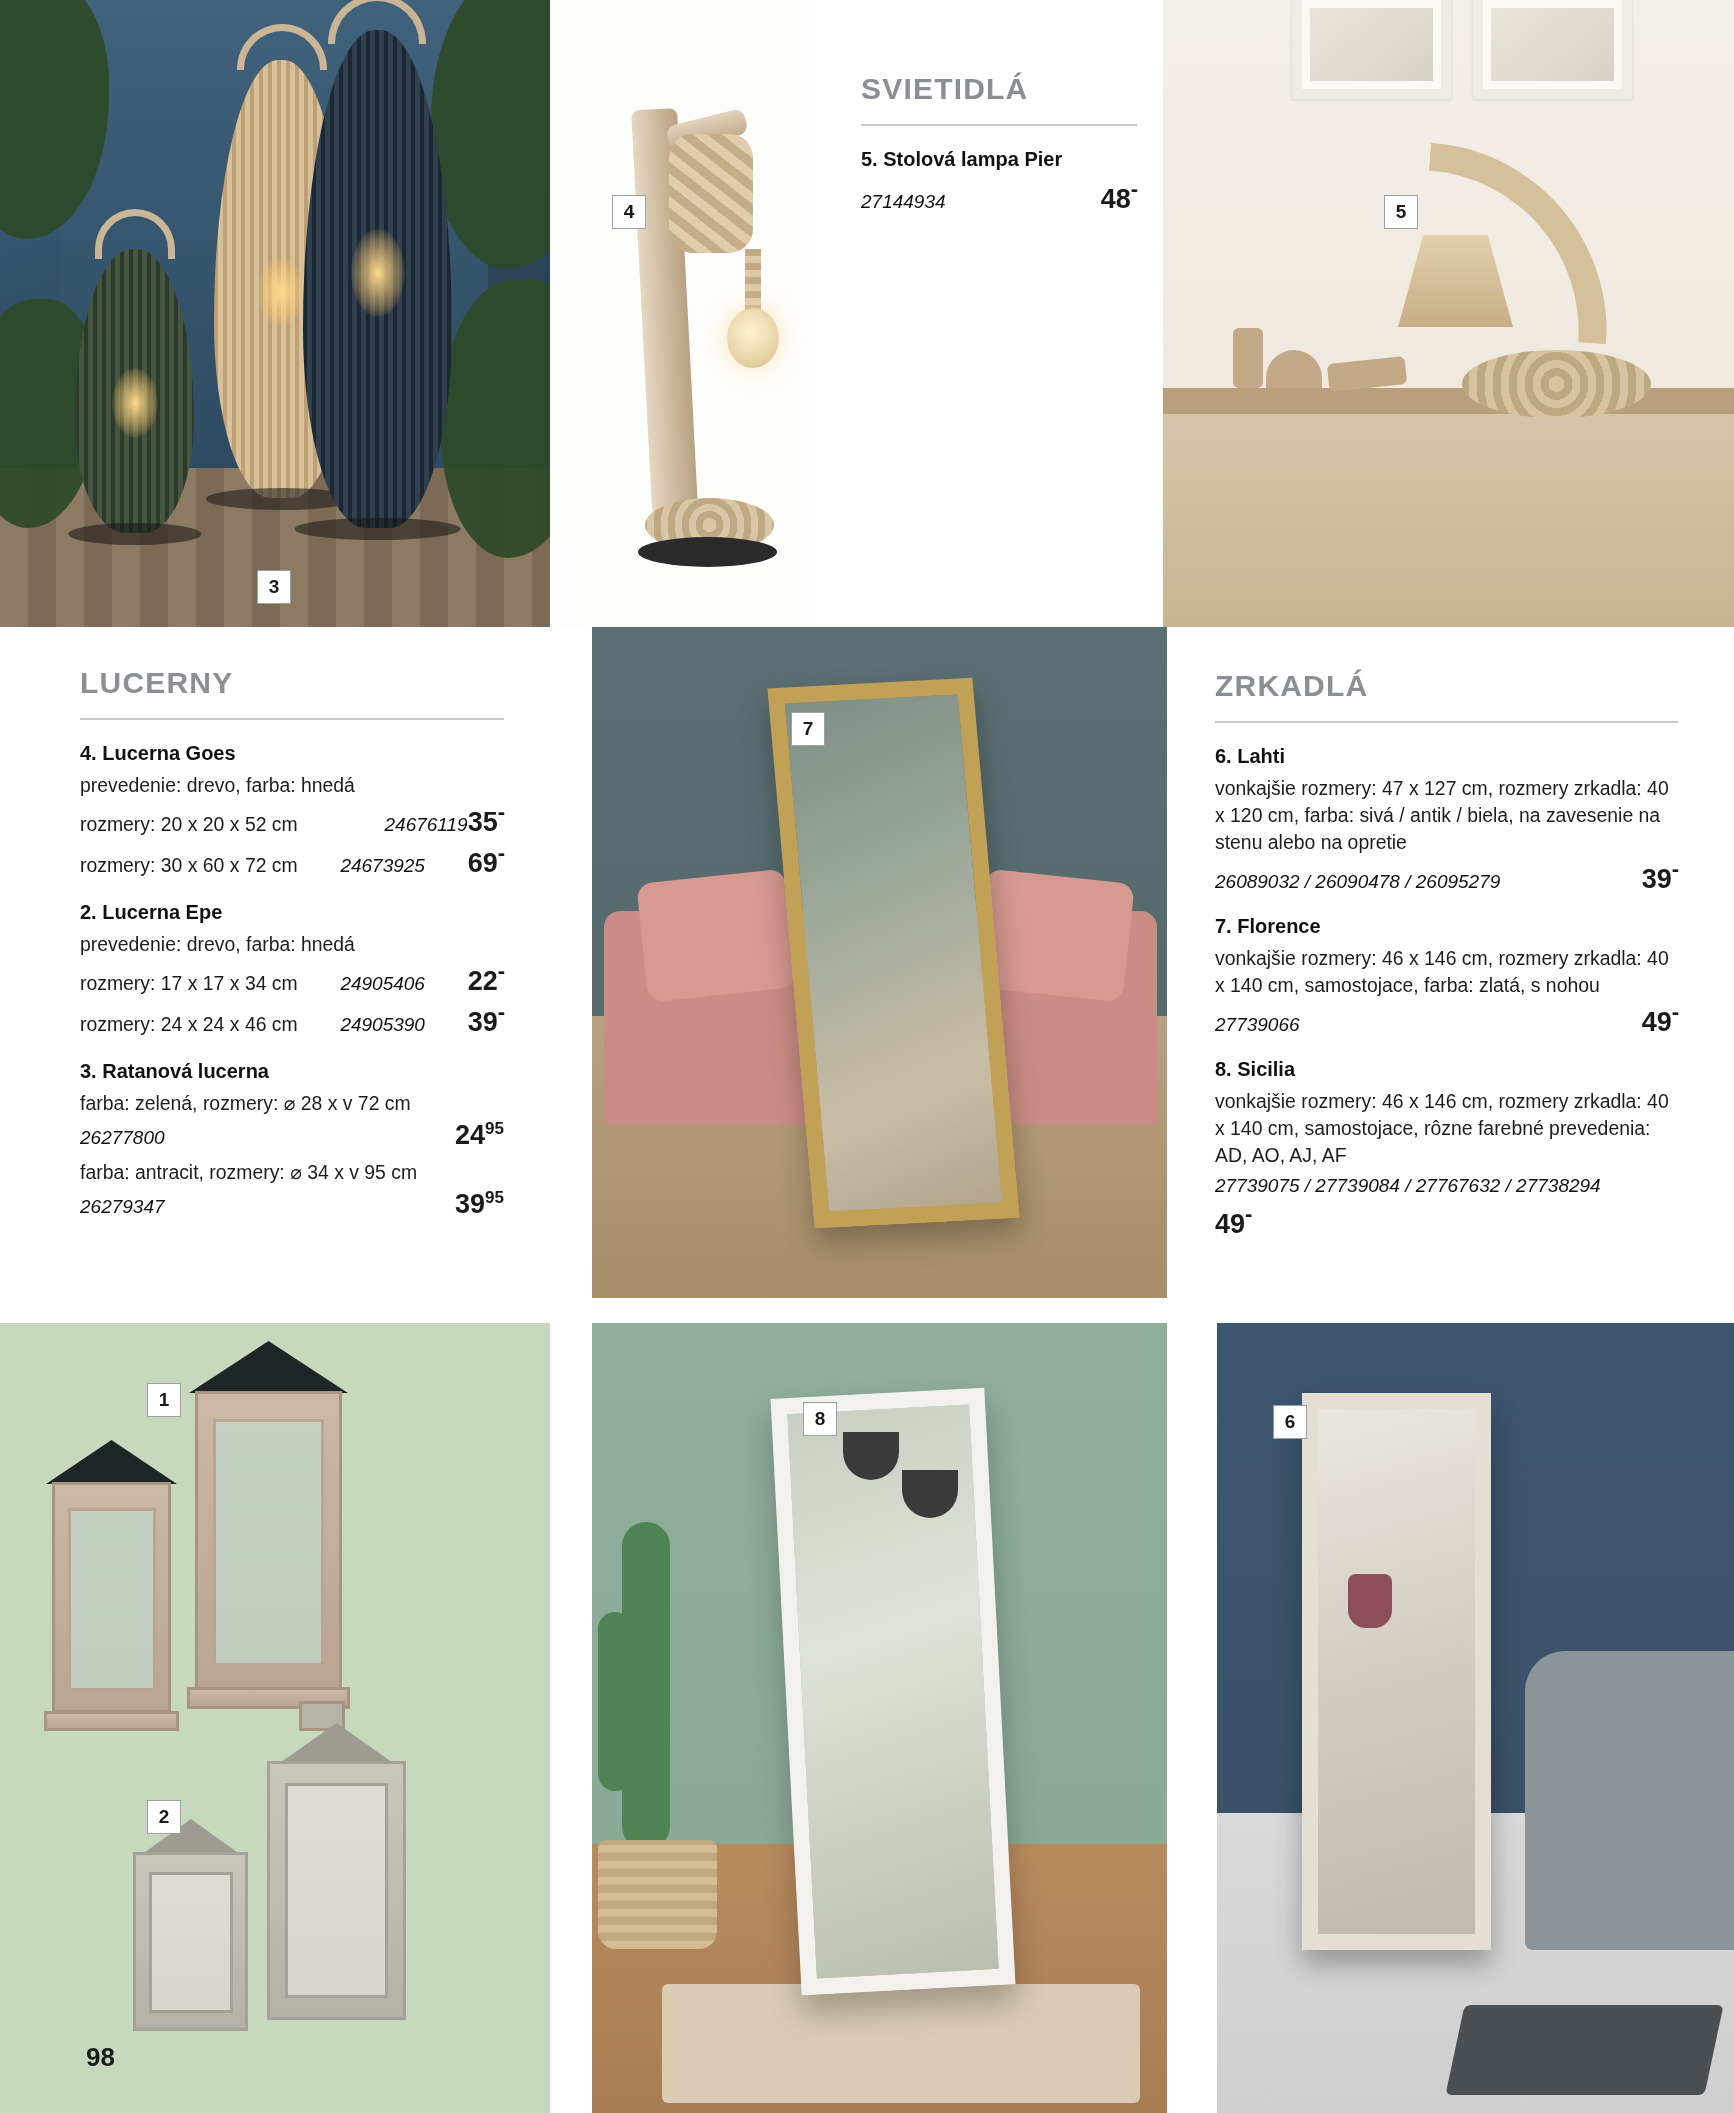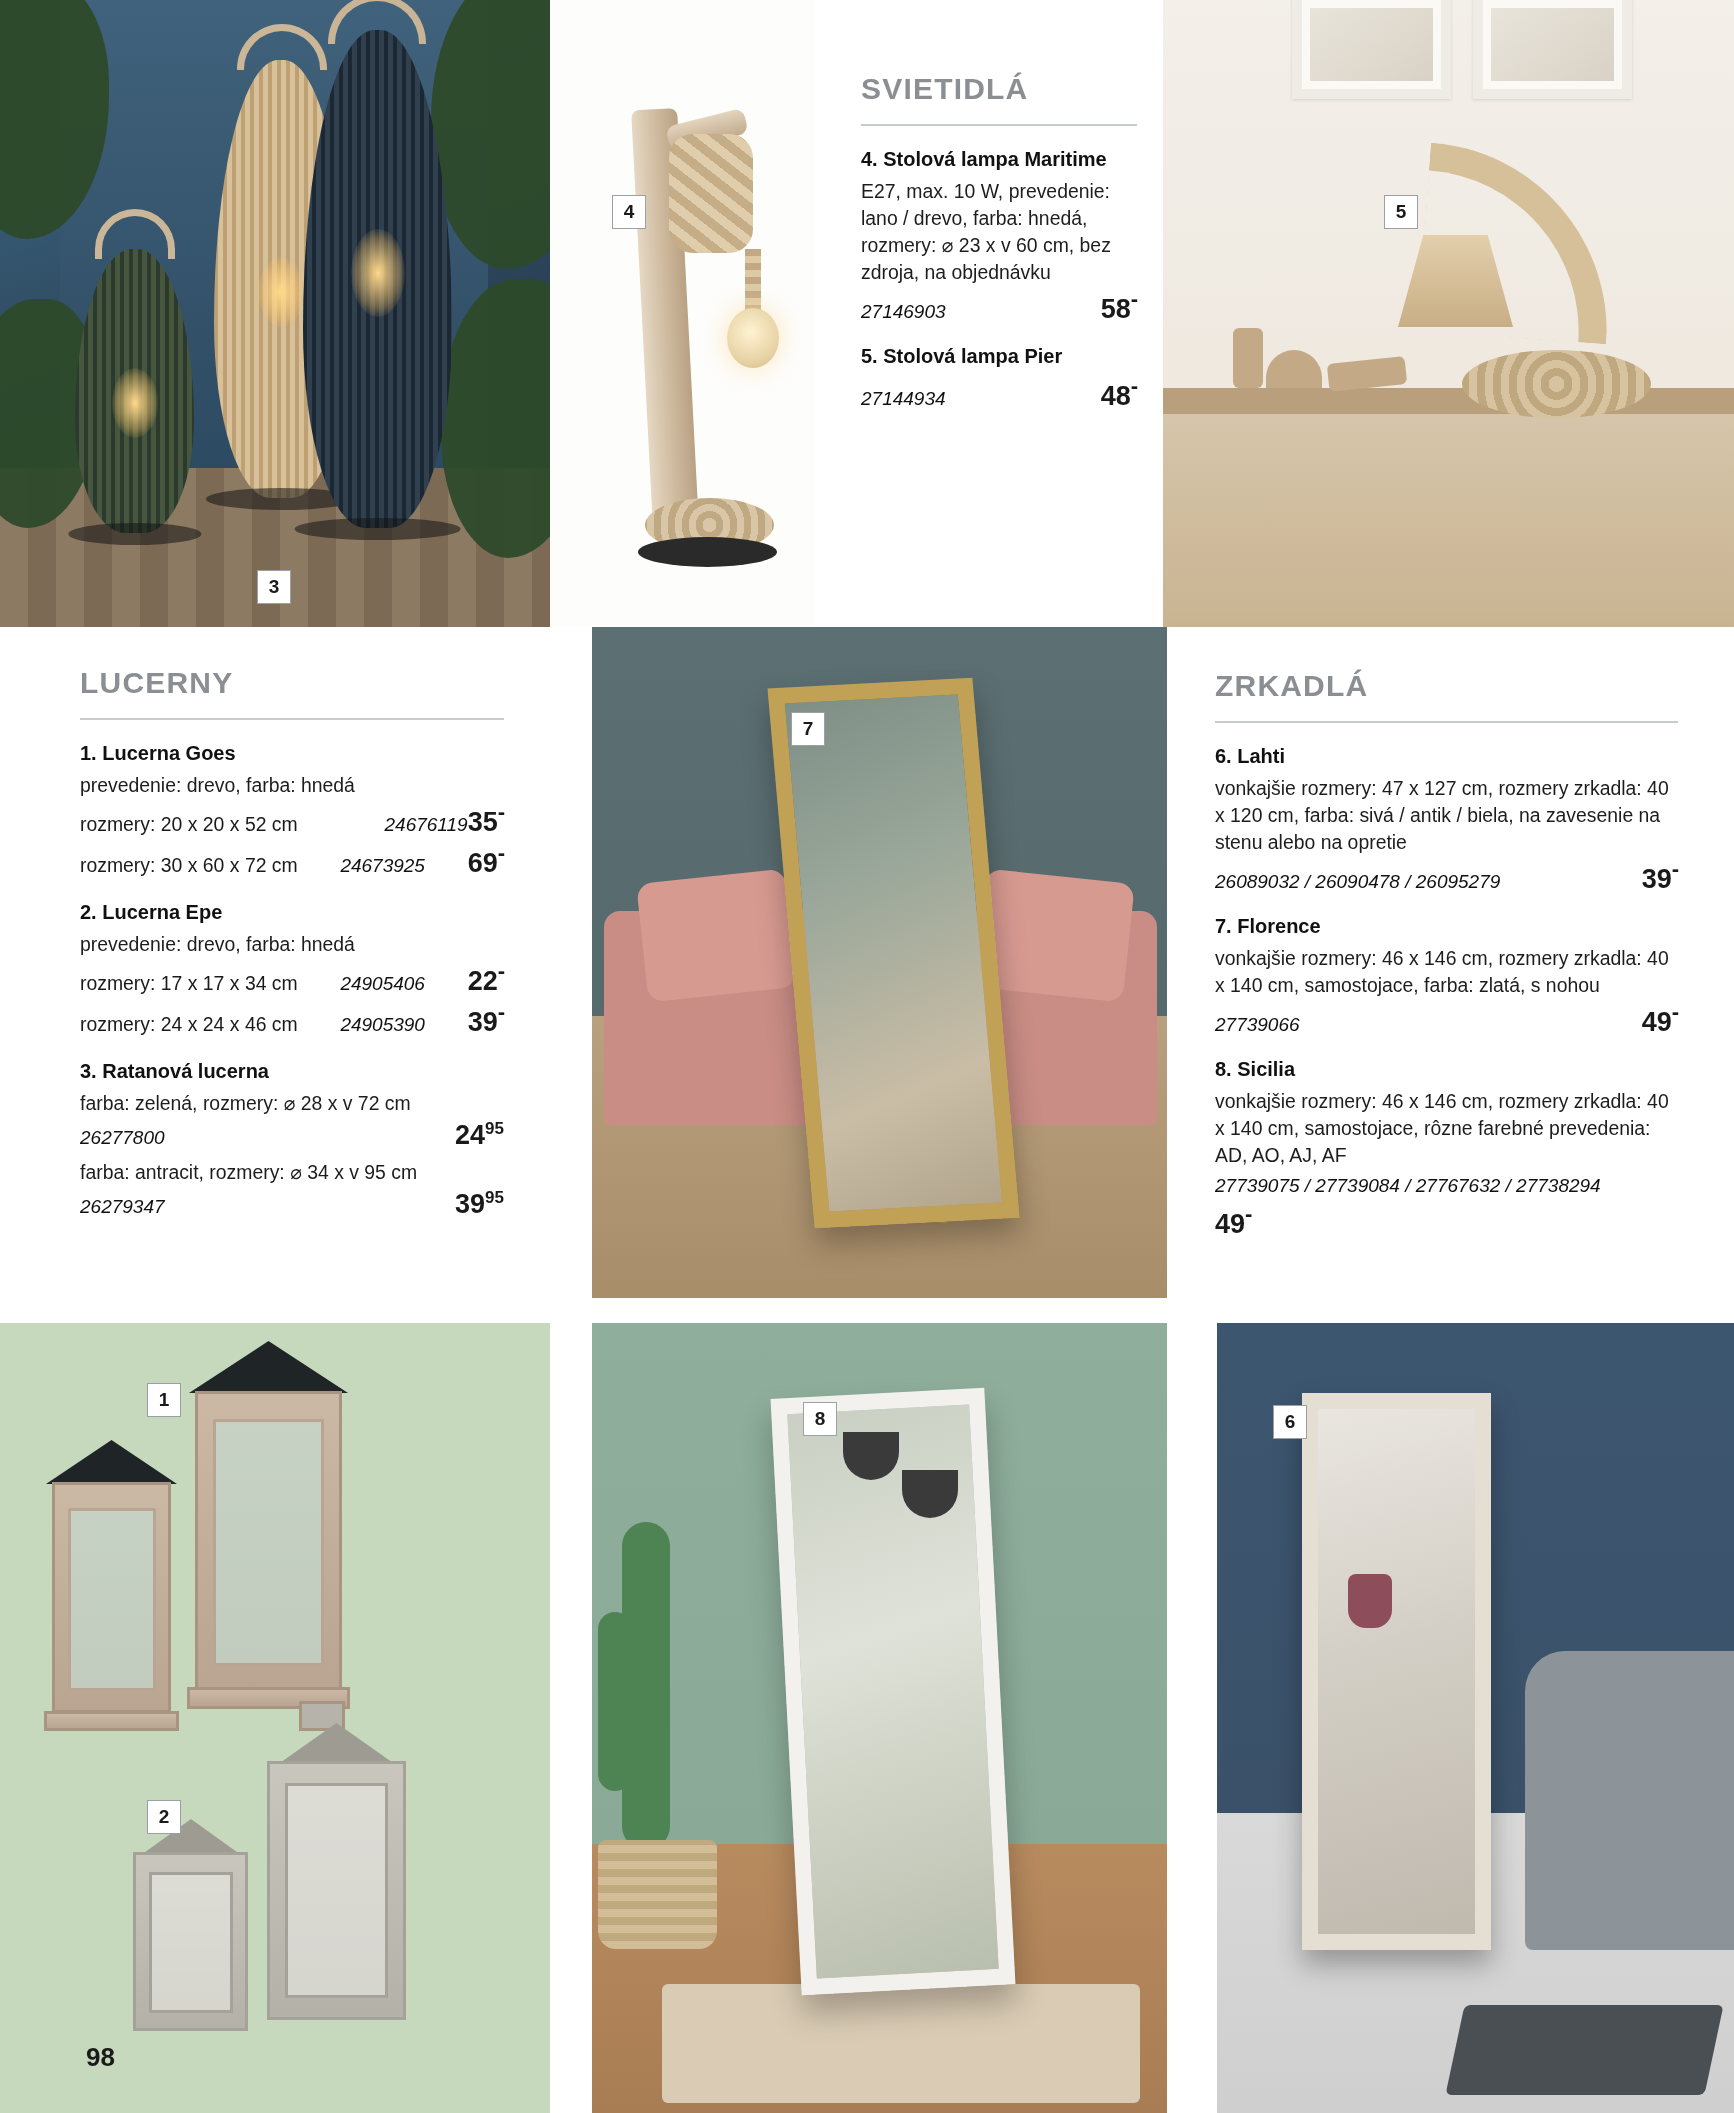--- a/index.html
+++ b/index.html
@@ -382,28 +382,20 @@
     <div class="rope-drop"></div>
     <div class="bulb"></div>
     <div class="ropecoil"></div>
     <div class="lampbase"></div>
     <div class="badge" style="left:62px; top:195px;">4</div>
   </div>
 
   <div class="panel" id="text-svietidla">
     <div class="section-title">SVIETIDLÁ</div>
 
-    <div class="item">
-      <div class="item-title">4. Stolová lampa Maritime</div>
-      <div class="item-desc">E27, max. 10 W, prevedenie: lano / drevo, farba: hnedá, rozmery: ⌀ 23 x v 60 cm, bez zdroja, na objednávku</div>
-      <div class="price-line">
-        <span class="code">27146903</span>
-        <span class="price"><span>58</span><sup class="dash">-</sup></span>
-      </div>
-    </div>
 
     <div class="item">
       <div class="item-title">5. Stolová lampa Pier</div>
       <div class="price-line">
         <span class="code">27144934</span>
         <span class="price"><span>48</span><sup class="dash">-</sup></span>
       </div>
     </div>
   </div>
 
@@ -417,21 +409,21 @@
     <div class="rope-lamp-arc"></div>
     <div class="rope-lamp-shade"></div>
     <div class="rope-lamp-coil"></div>
     <div class="badge" style="left:221px; top:195px;">5</div>
   </div>
 
   <div class="panel" id="text-lucerny">
     <div class="section-title">LUCERNY</div>
 
     <div class="item">
-      <div class="item-title">1. Lucerna Goes</div>
+      <div class="item-title">4. Lucerna Goes</div>
       <div class="item-desc">prevedenie: drevo, farba: hnedá</div>
       <div class="row">
         <span class="dims">rozmery: 20 x 20 x 52 cm</span>
         <span class="code" style="flex:1; text-align:right;">24676119</span>
         <span class="price"><span>35</span><sup class="dash">-</sup></span>
       </div>
       <div class="row">
         <span class="dims">rozmery: 30 x 60 x 72 cm</span>
         <span class="code" style="flex:1; text-align:center;">24673925</span>
         <span class="price"><span>69</span><sup class="dash">-</sup></span>

